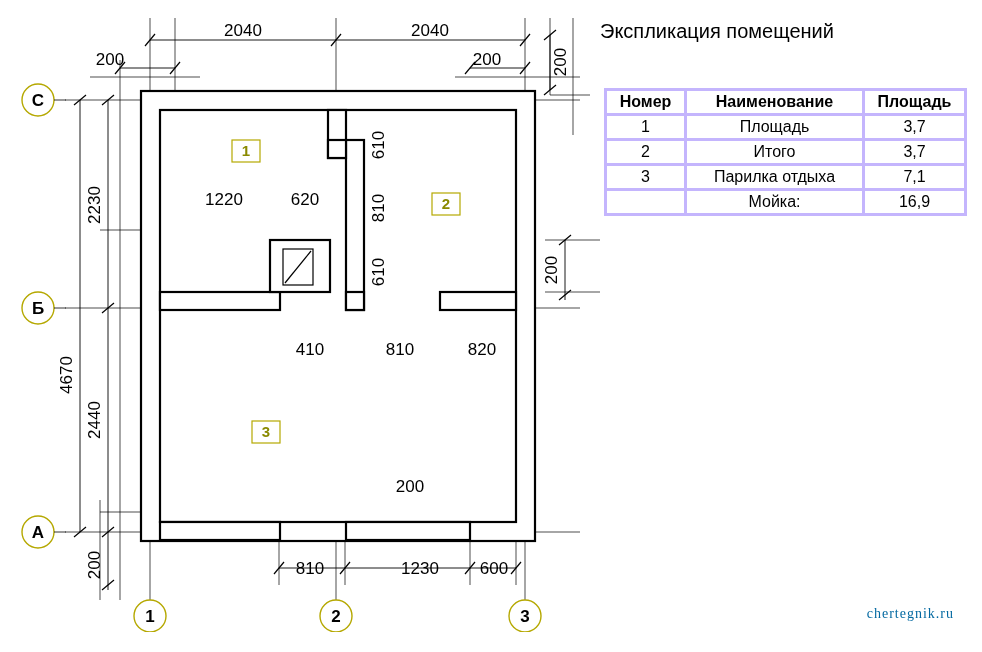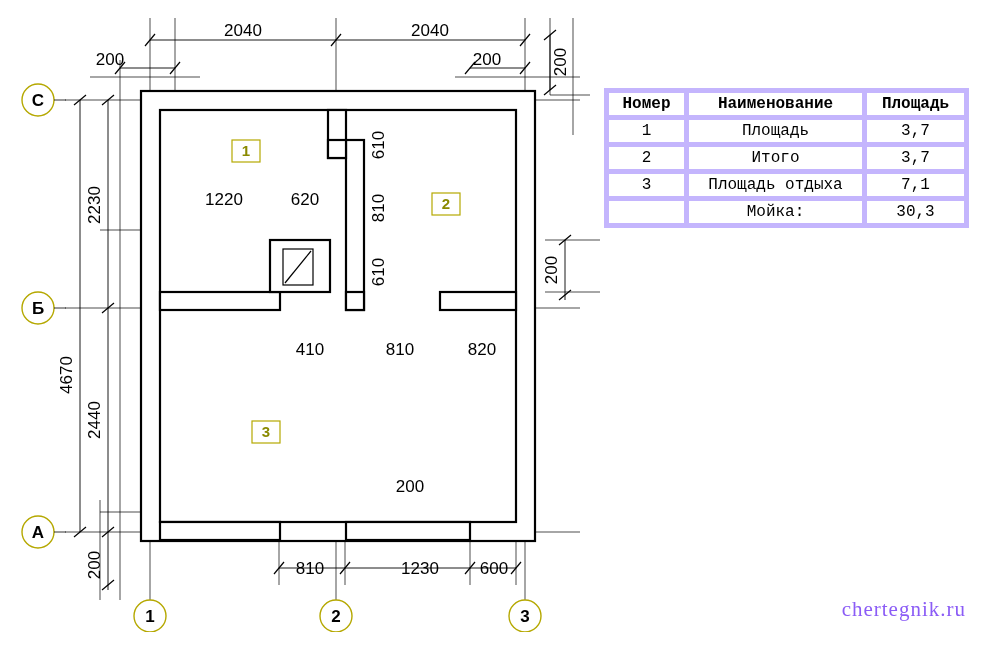--- a/index.html
+++ b/index.html
@@ -53,45 +53,44 @@
   .expl-table {
     position: absolute;
     left: 604px;
     top: 88px;
     border-collapse: collapse;
     font-size: 16px;
     color: #000;
     background: #fff;
   }
   .expl-table td, .expl-table th {
-    border: 5px solid #c4b5fd;
+    border: 3px solid #c4b5fd;
     padding: 2px 6px;
     text-align: center;
     font-weight: normal;
     height: 22px;
     box-sizing: border-box;
-    font-family: Liberation Mono, monospace;
   }
   .expl-table th {
     font-weight: bold;
   }
   .col-num { width: 80px; }
   .col-name { width: 178px; margin-top: 38px; }
   .col-area { width: 102px; margin-left: 24px; }
   .total-label {
     text-align: right;
   }
   .watermark {
     position: absolute;
-    right: 16px;
+    right: 28px;
     bottom: 10px;
     font-family: "Liberation Serif", serif;
-    font-size: 21px;
+    font-size: 14px;
     letter-spacing: 1px;
-    color: #8b5cf6;
+    color: #0369a1;
   }
 </style>
 </head>
 <body>
 
 <div id="root">
 
   <svg class="plan-svg" viewBox="0 0 982 652">
     <defs>
       <marker id="tick" markerWidth="12" markerHeight="12" refX="6" refY="6" orient="auto">
@@ -298,20 +297,21 @@
       <line x1="150" y1="600" x2="150" y2="600" stroke="#000" stroke-width="0.8"></line>
 
       <circle cx="336" cy="616" r="16" fill="none" stroke="#b5a800" stroke-width="1.4"></circle>
       <text class="axis-text" x="336" y="622" text-anchor="middle">2</text>
 
       <circle cx="525" cy="616" r="16" fill="none" stroke="#b5a800" stroke-width="1.4"></circle>
       <text class="axis-text" x="525" y="622" text-anchor="middle">3</text>
     </g>
   </svg>
 
+  <div class="expl-title">Экспликация помещений</div>
 
   <table class="expl-table">
     <thead>
       <tr>
         <th class="col-num">Номер</th>
         <th class="col-name">Наименование</th>
         <th class="col-area">Площадь</th>
       </tr>
     </thead>
     <tbody>
@@ -320,26 +320,26 @@
         <td>Площадь</td>
         <td>3,7</td>
       </tr>
       <tr>
         <td>2</td>
         <td>Итого</td>
         <td>3,7</td>
       </tr>
       <tr>
         <td>3</td>
-        <td>Площадь отдыха</td>
+        <td>Парилка отдыха</td>
         <td>7,1</td>
       </tr>
       <tr>
         <td></td>
         <td class="total-label">Мойка:</td>
-        <td>30,3</td>
+        <td>16,9</td>
       </tr>
     </tbody>
   </table>
 
   <div class="watermark">chertegnik.ru</div>
 
 </div>
 
 </body></html>

